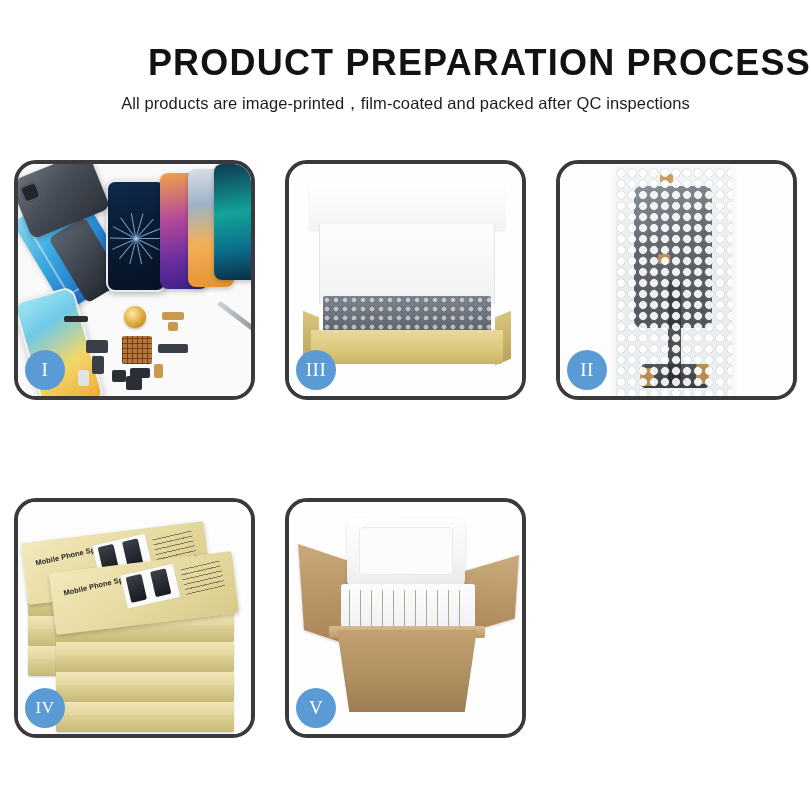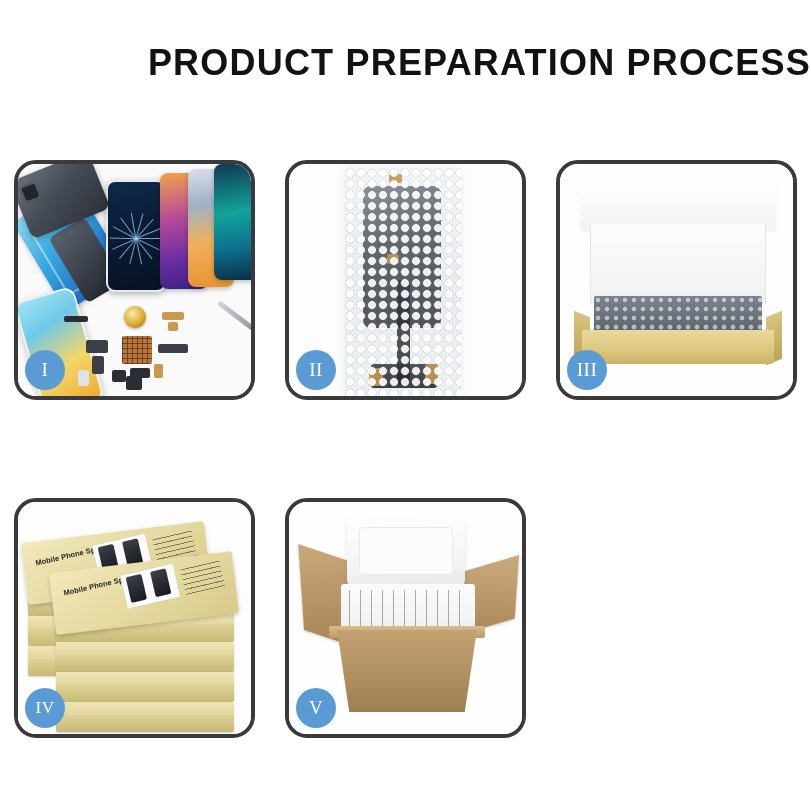--- a/index.html
+++ b/index.html
@@ -337,20 +337,21 @@
   }
   .tape { position:absolute; background:rgba(140,112,72,.55); border-radius:1px; }
 </style>
 </head>
 <body>
 
 <div class="page">
 
   <div class="header">
     <div class="title">PRODUCT PREPARATION PROCESS</div>
+    <div class="subtitle">All products are image-printed，film-coated and packed after QC inspections</div>
   </div>
 
   <div class="grid">
 
     <div class="panel">
       <div class="panel-inner p1">
         <div class="stage">
           <div class="ph ph-blue-film"></div>
           <div class="ph ph-dark-under"></div>
           <div class="ph ph-glass">
@@ -390,52 +391,52 @@
           <div class="part" style="left:112px; top:204px; width:20px; height:10px;"></div>
           <div class="part" style="left:108px; top:212px; width:16px; height:14px;"></div>
           <div class="part tan" style="left:136px; top:200px; width:9px;  height:14px;"></div>
           <div class="tweezer"></div>
         </div>
       </div>
       <div class="badge">I</div>
     </div>
 
     <div class="panel">
+      <div class="panel-inner p3">
+        <div class="stage">
+          <div class="box3-lid"></div>
+          <div class="box3-back"></div>
+          <div class="box3-side-l"></div>
+          <div class="box3-side-r"></div>
+          <div class="box3-foam"></div>
+          <div class="box3-front"></div>
+        </div>
+      </div>
+      <div class="badge">III</div>
+    </div>
+
+    <div class="panel">
       <div class="panel-inner p2">
         <div class="stage">
           <div class="bubble-bag">
             <div class="screen-dark"></div>
             <div class="flexstrip"></div>
             <div class="flexfoot"></div>
             <div class="tan-tab" style="left:24px; top:200px; width:14px; height:18px;"></div>
             <div class="tan-tab" style="left:80px; top:196px; width:13px; height:20px;"></div>
             <div class="tan-tab" style="left:44px; top:6px;   width:13px; height:9px;"></div>
             <div class="tan-tab" style="left:42px; top:86px;  width:12px; height:10px;"></div>
             <div class="bubbles"></div>
           </div>
         </div>
       </div>
       <div class="badge">II</div>
     </div>
 
     <div class="panel">
-      <div class="panel-inner p3">
-        <div class="stage">
-          <div class="box3-lid"></div>
-          <div class="box3-back"></div>
-          <div class="box3-side-l"></div>
-          <div class="box3-side-r"></div>
-          <div class="box3-foam"></div>
-          <div class="box3-front"></div>
-        </div>
-      </div>
-      <div class="badge">III</div>
-    </div>
-
-    <div class="panel">
       <div class="panel-inner p4">
         <div class="stage">
           <div class="stackwrap">
 
             <div class="gbox" style="left:6px;  top:70px;">
                 <div class="face"></div>
               </div>
             <div class="gbox" style="left:6px;  top:100px;">
                 <div class="face"></div>
               </div>

